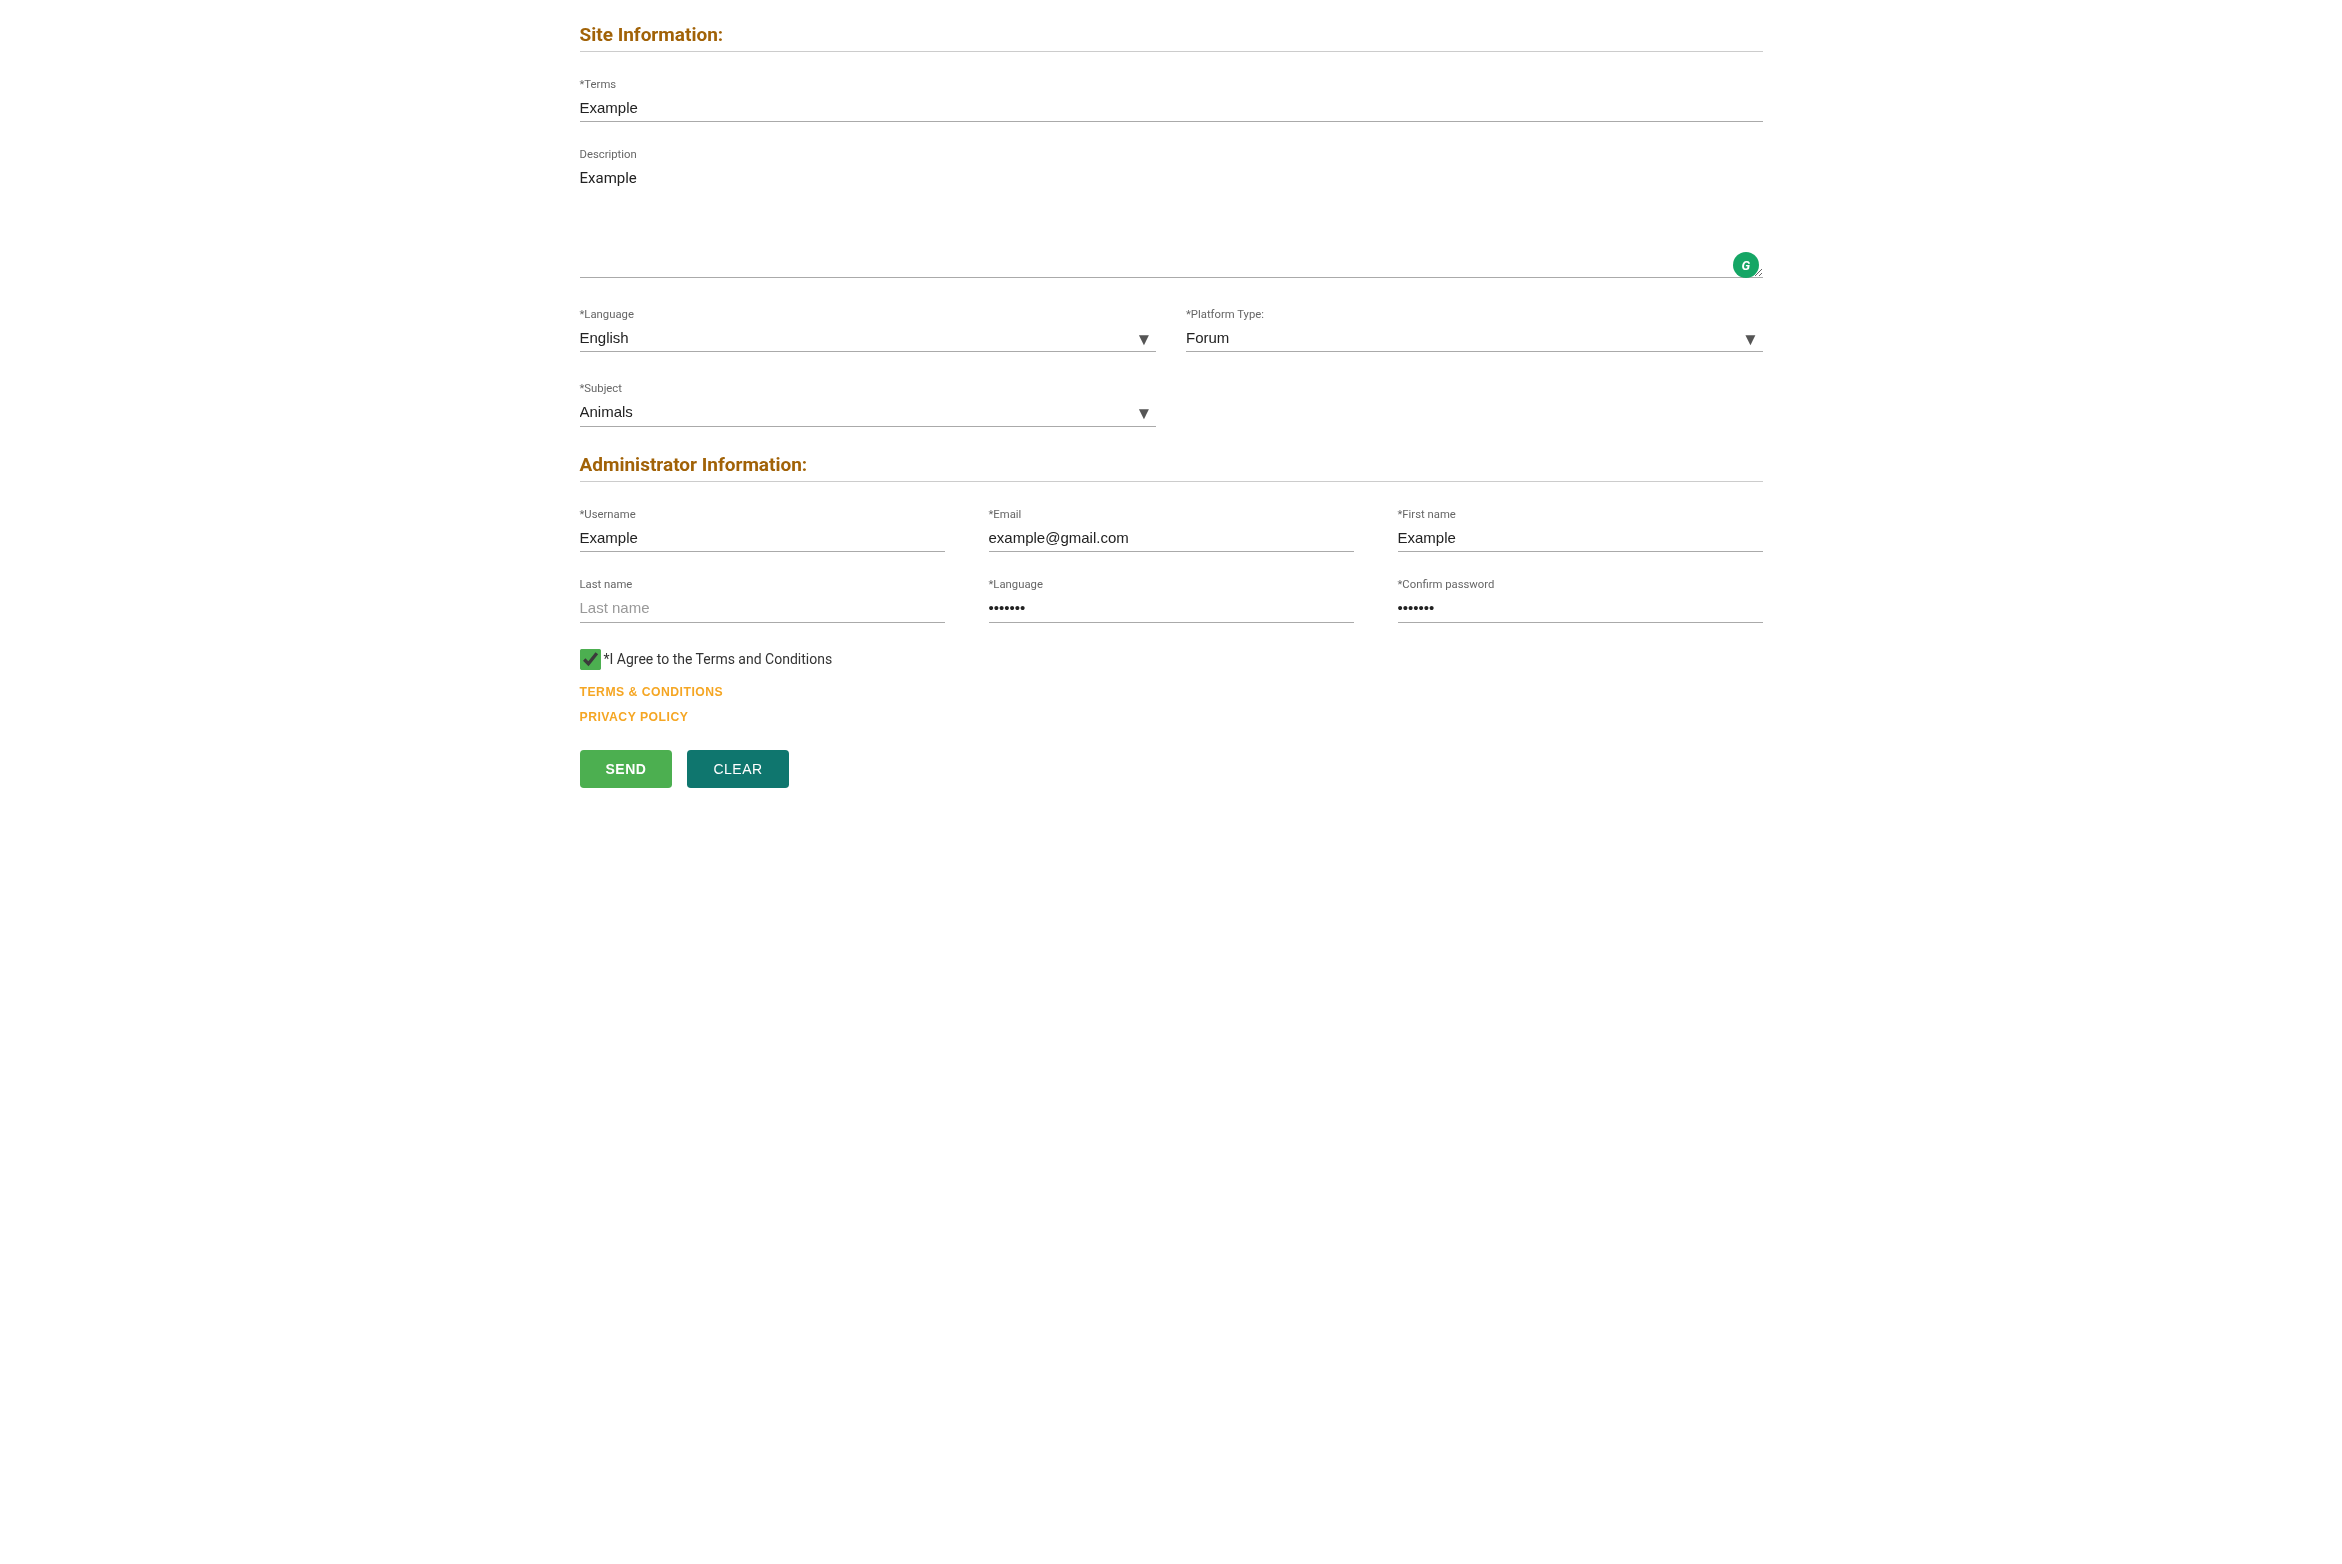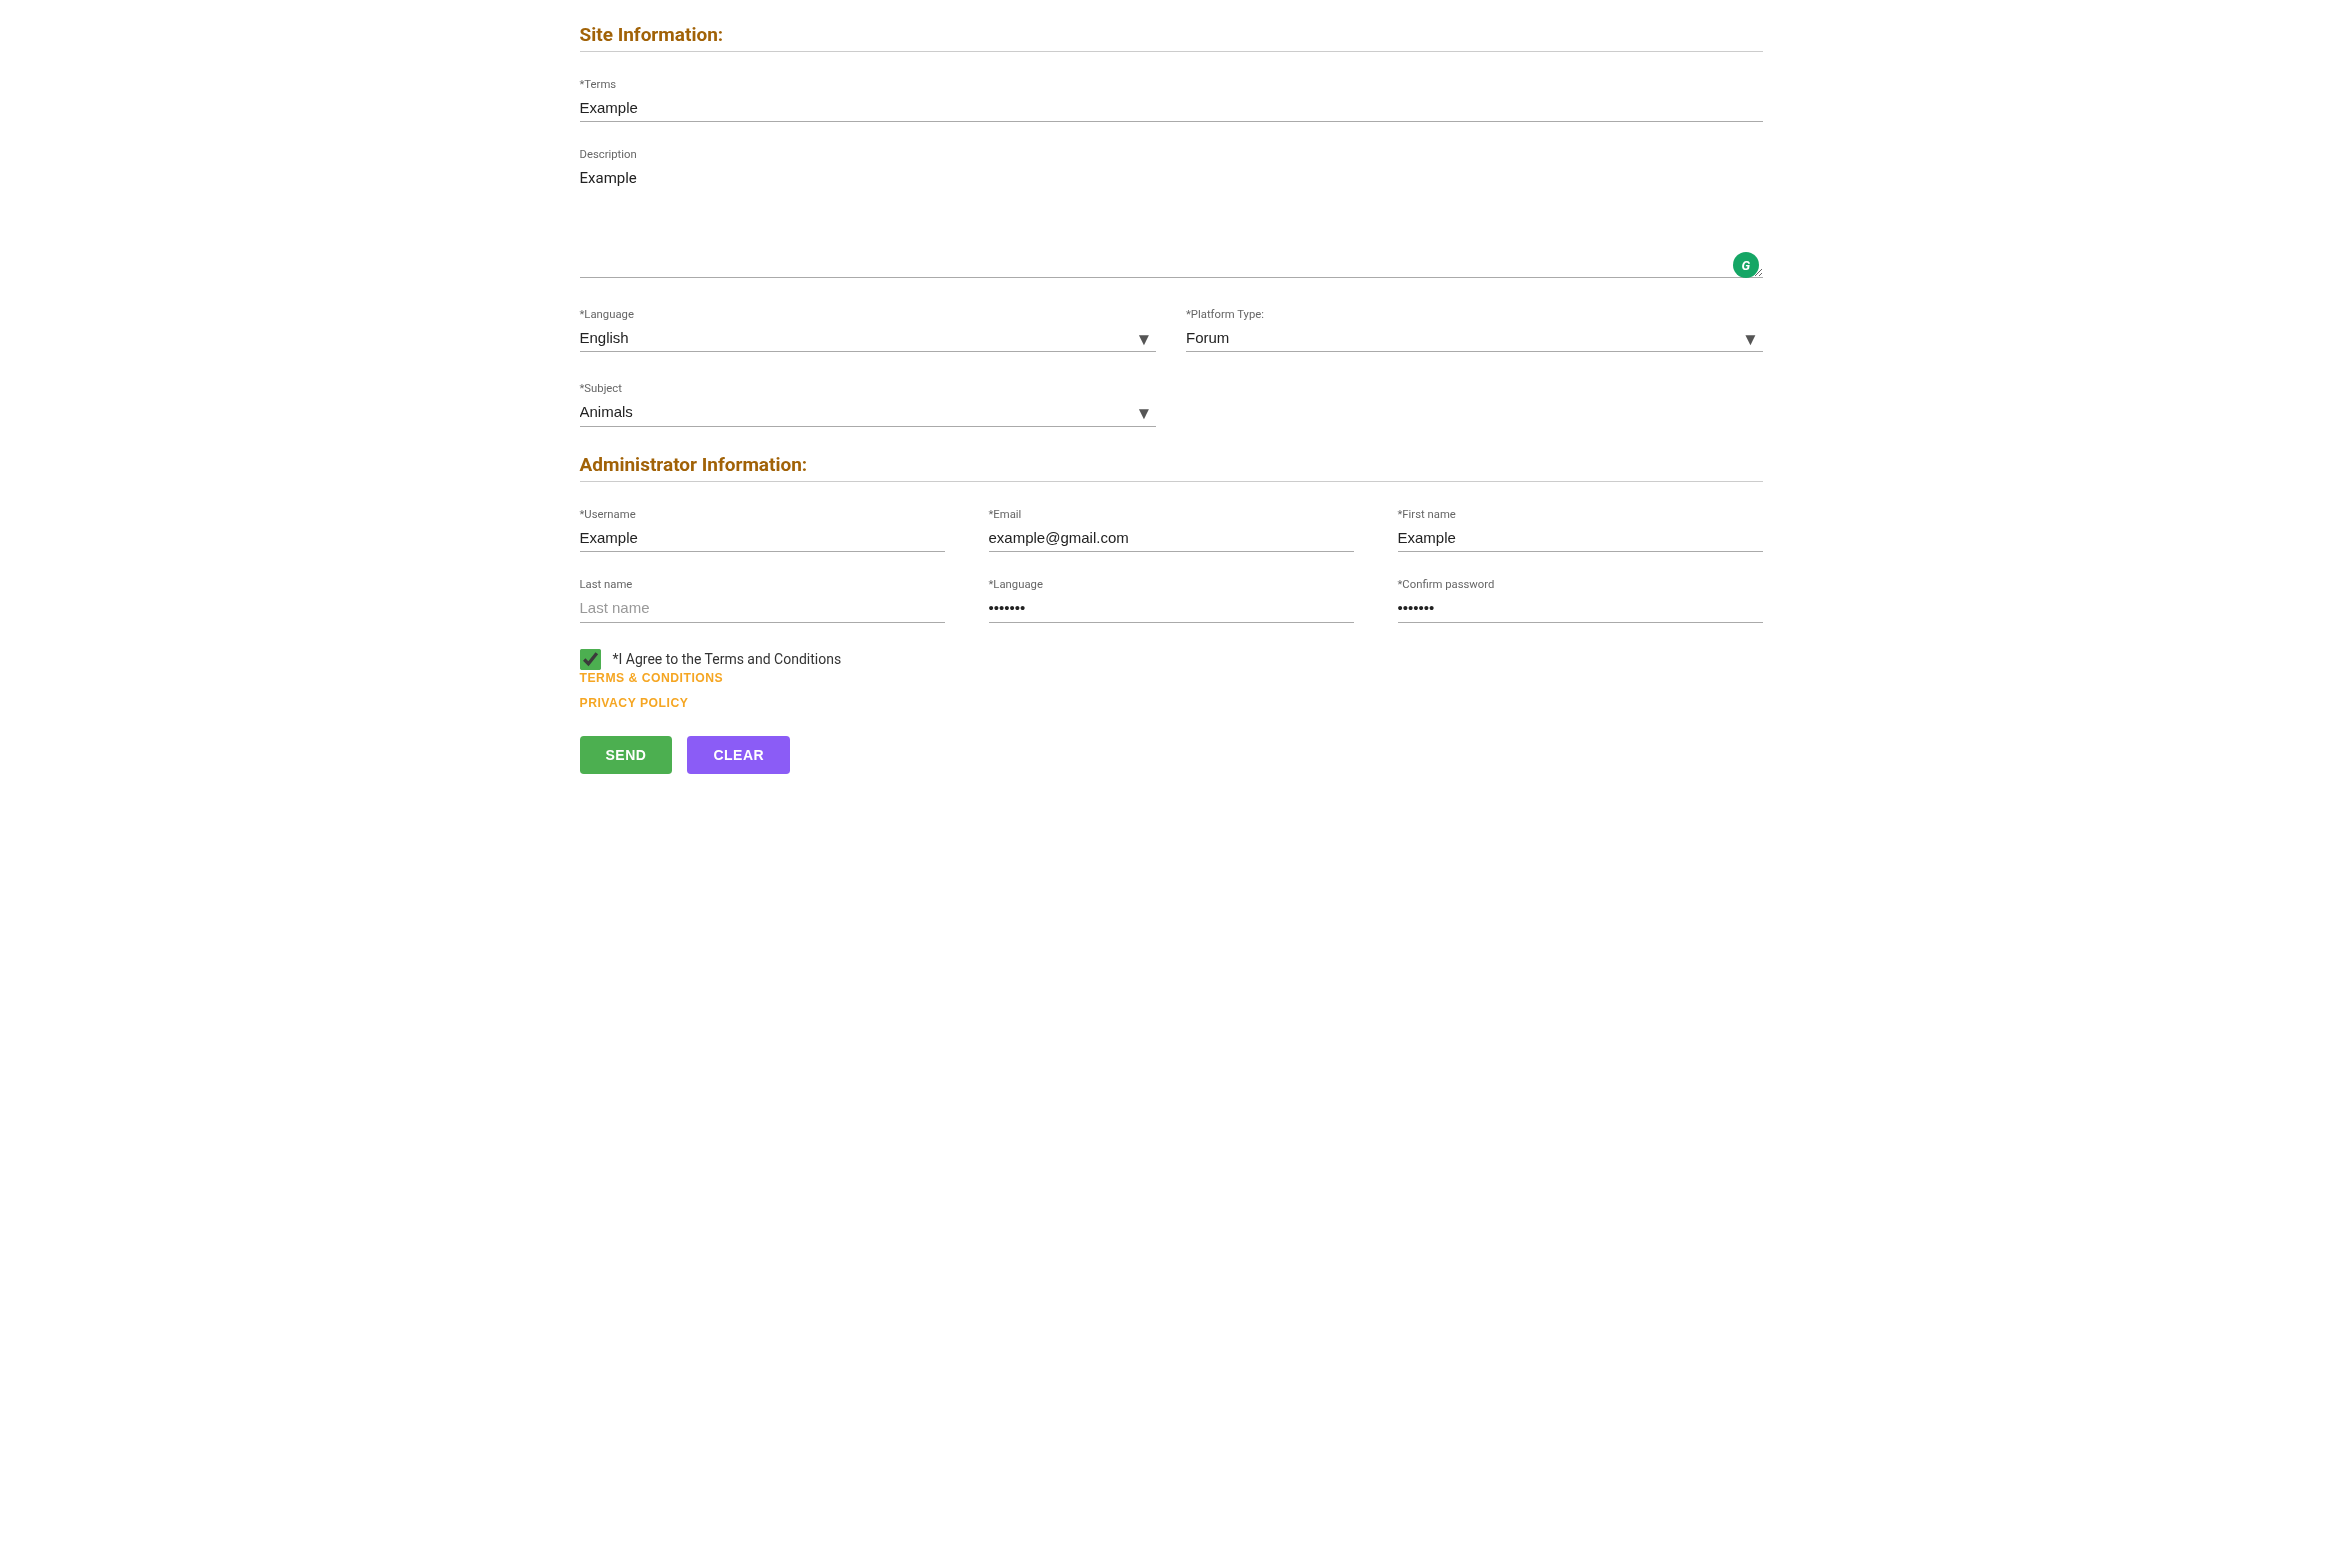--- a/index.html
+++ b/index.html
@@ -135,22 +135,22 @@
       font-size: 17px;
     }
 
     .admin-section {
       margin-top: 11.3px;
     }
 
     .checkbox-row {
       display: flex;
       align-items: center;
-      gap: 12px;
-      margin-bottom: 1px;
+      gap: 3px;
+      margin-bottom: 15px;
     }
 
     .checkbox-input {
       width: 21px;
       height: 21px;
       accent-color: #4caf50;
       cursor: pointer;
     }
 
     .checkbox-label {
@@ -186,27 +186,27 @@
       border-radius: 3.8px;
       padding: 11.3px 26px;
       font-size: 14px;
       font-weight: 600;
       cursor: pointer;
       text-transform: uppercase;
       letter-spacing: 0.5px;
     }
 
     .btn-clear {
-      background: #8b5cf6;
+      background: #0f766e;
       color: white;
       border: none;
       border-radius: 3.8px;
       padding: 11.3px 26px;
       font-size: 14px;
-      font-weight: 700;
+      font-weight: 400;
       cursor: pointer;
       text-transform: uppercase;
       letter-spacing: 0.5px;
     }
   </style>
 </head>
 <body>
 
 <div class="page-wrapper">
 

